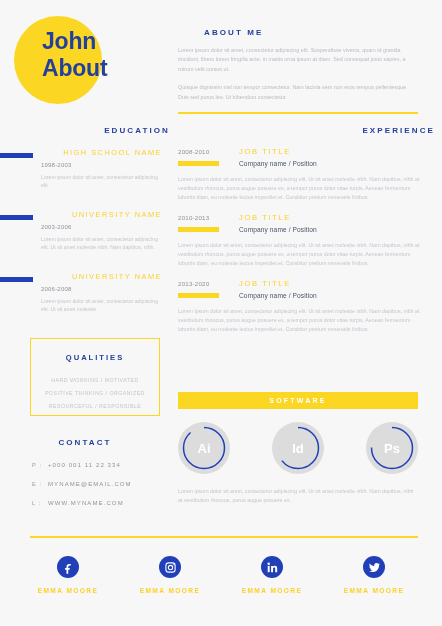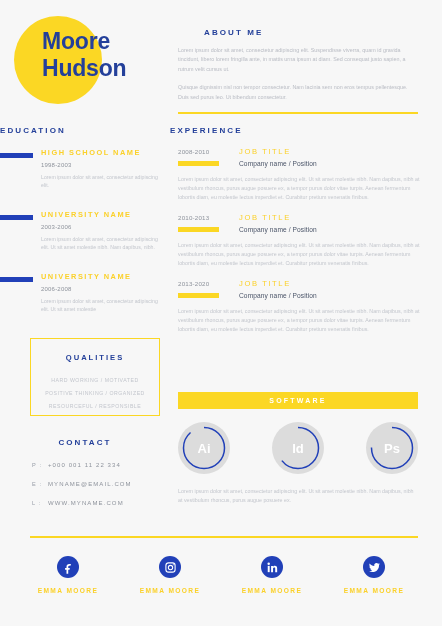--- a/index.html
+++ b/index.html
@@ -89,21 +89,21 @@
   }
 
   
   .col-title {
     position: absolute;
     font-size: 8px;
     font-weight: bold;
     color: #24409a;
     letter-spacing: 2.1px;
     text-transform: uppercase;
-    text-align: left;
+    text-align: right;
   }
   #education-title {
     left: 0;
     top: 126px;
     width: 170px;
   }
   #experience-title {
     left: 170px;
     top: 126px;
     width: 265px;
@@ -128,25 +128,26 @@
     width: 33px;
     height: 5px;
     background: #2140b8;
   }
   .edu-text {
     margin-left: 41px;
     padding-right: 8px;
   }
   .edu-school {
     font-size: 7.4px;
-    font-weight: bold;
+    font-weight: normal;
     color: #fbd12b;
     letter-spacing: 1.5px;
     text-transform: uppercase;
     line-height: 10px;
+    text-align: right;
   }
   .edu-years {
     font-size: 6px;
     color: #8e939c;
     margin-top: 4px;
     letter-spacing: 0.2px;
   }
   .edu-desc {
     font-size: 5.2px;
     line-height: 8.4px;
@@ -388,22 +389,22 @@
   }
 </style>
 </head>
 <body>
 
 <div class="page">
 
   <div class="header">
     <div class="name-circle"></div>
     <div class="name-block">
-      <div class="name-line">Moore</div>
-      <div class="name-line">Hudson</div>
+      <div class="name-line">John</div>
+      <div class="name-line">About</div>
     </div>
   </div>
 
   <div class="about">
     <div class="section-title-left">About me</div>
     <div class="about-body">
       <p class="about-p">Lorem ipsum dolor sit amet, consectetur adipiscing elit. Suspendisse viverra, quam id gravida tincidunt, libero lorem fringilla ante, in mattis urna ipsum at diam. Sed consequat justo sapien, a rutrum velit cursus ut.</p>
       <p class="about-p">Quisque dignissim nisl non tempor consectetur. Nam lacinia sem non eros tempus pellentesque. Duis sed purus leo. Ut bibendum consectetur.</p>
     </div>
   </div>

